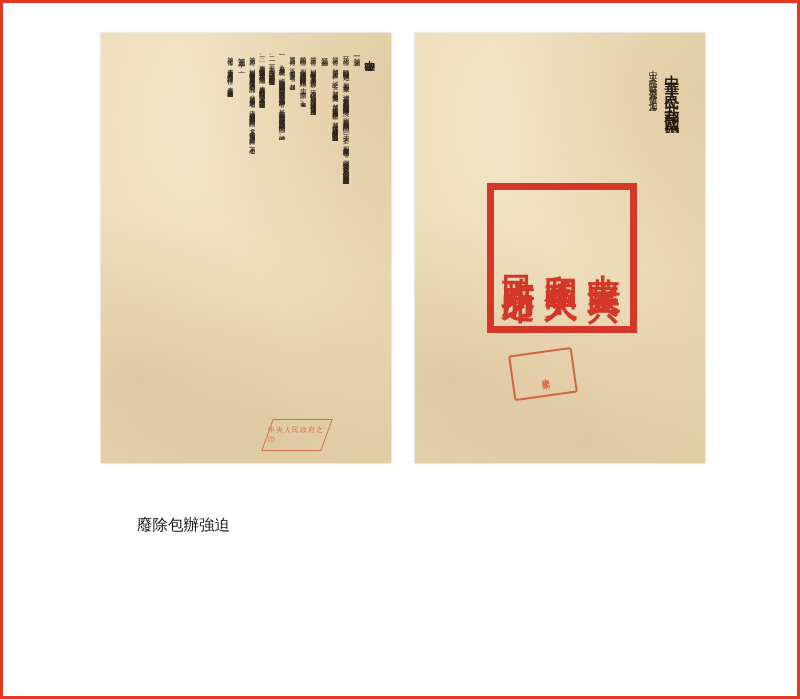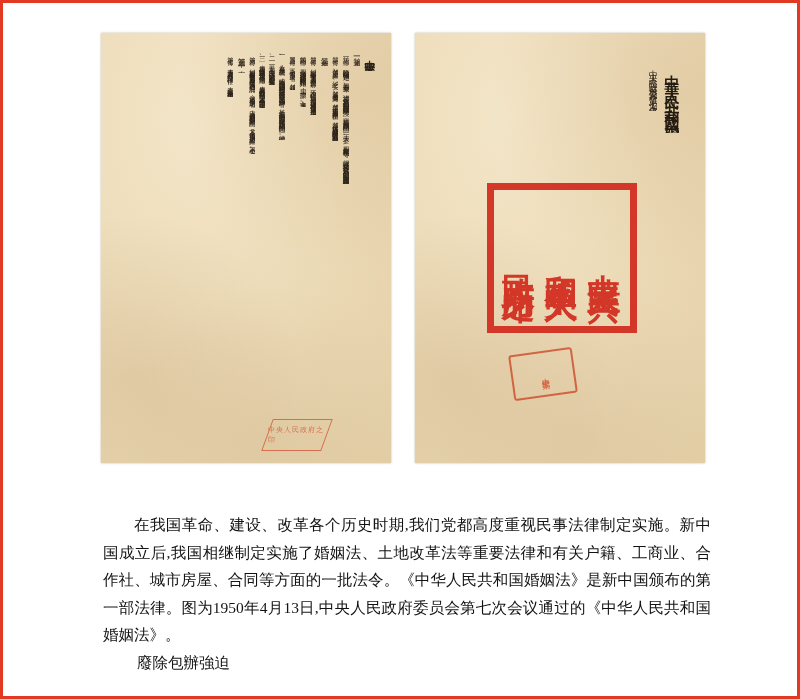--- a/index.html
+++ b/index.html
@@ -243,16 +243,15 @@
       </div>
 
       <div class="seal-small">
         <span>中央檔案</span>
       </div>
     </div>
 
   </div>
 
   <div class="caption">
-    <p>在我国革命、建设、改革各个历史时期,我们党都高度重视民事法律制定实施。新中国成立后,我国相继制定实施了婚姻法、土地改革法等重要法律和有关户籍、工商业、合作社、城市房屋、合同等方面的一批法令。《中华人民共和国婚姻法》是新中国颁布的第一部法律。图为1950年4月13日,中央人民政府委员会第七次会议通过的《中华人民共和国婚姻法》。</p>
     <span class="credit">廢除包辦強迫</span>
   </div>
 </div>
 
 </body></html>

